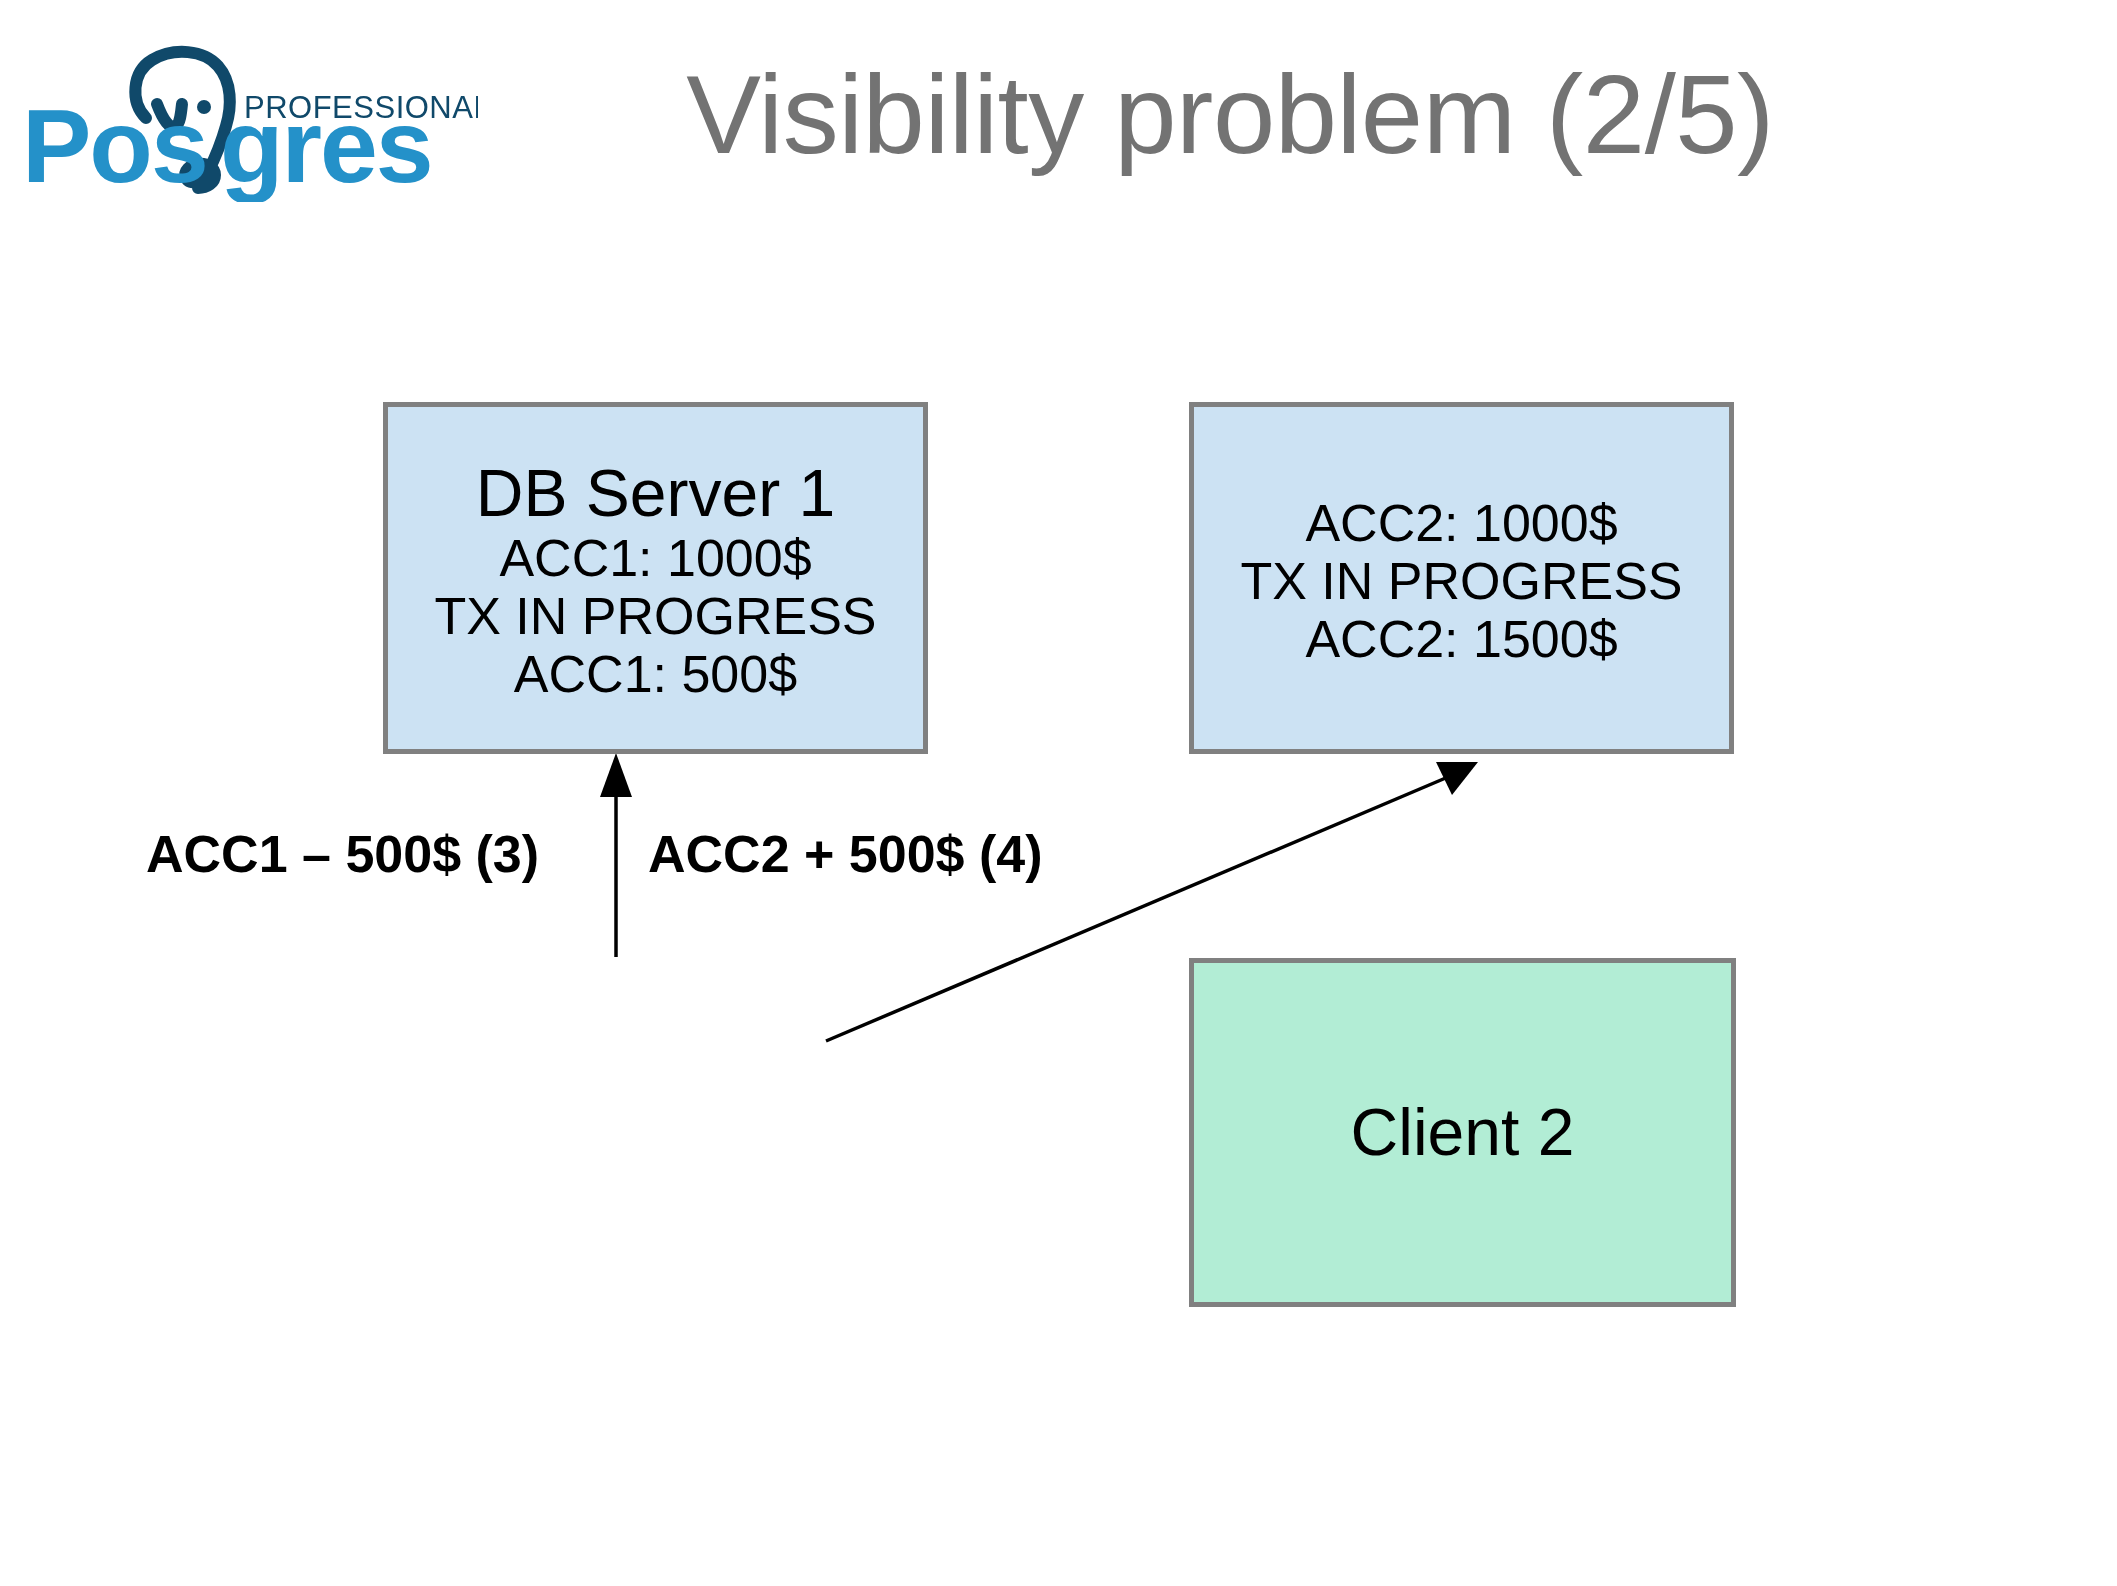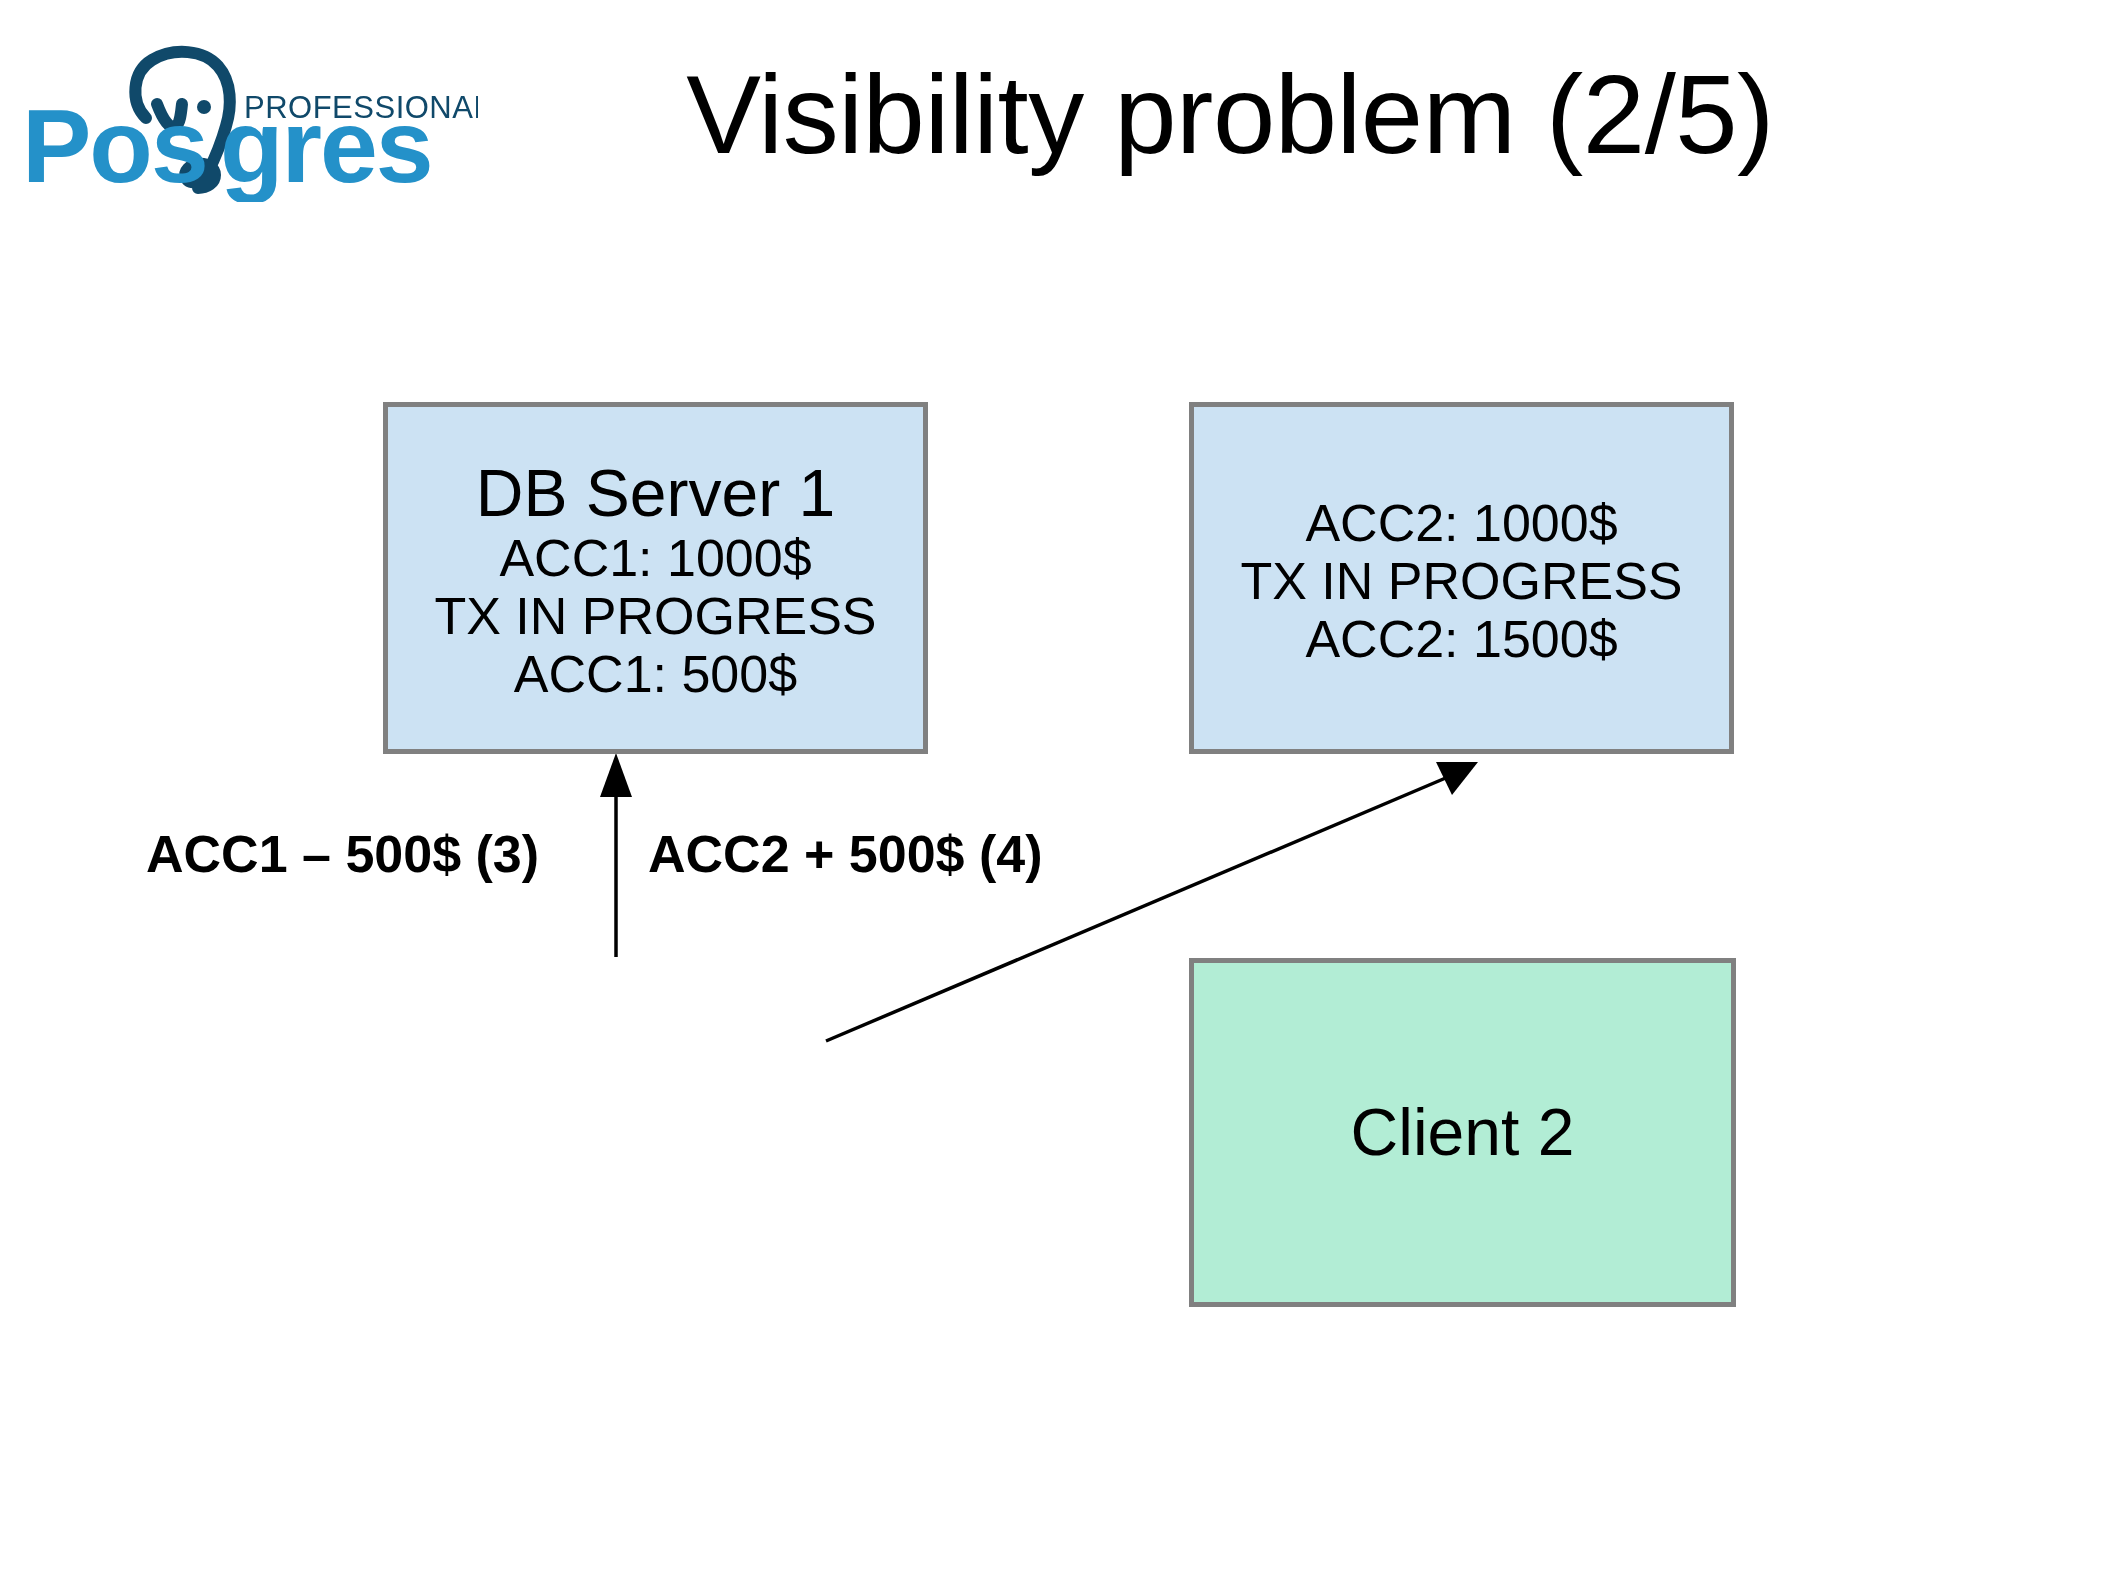--- a/index.html
+++ b/index.html
@@ -33,21 +33,21 @@
   
   #slide-title {
     position: absolute;
     left: 560px;
     top: 52px;
     width: 1340px;
     text-align: center;
     font-size: 112px;
     line-height: 1.12;
     font-weight: 400;
-    color: #000000;
+    color: #737373;
     letter-spacing: -0.5px;
     white-space: nowrap;
   }
 
   
   .node-box {
     position: absolute;
     box-sizing: border-box;
     border: 5px solid #808080;
     display: flex;

